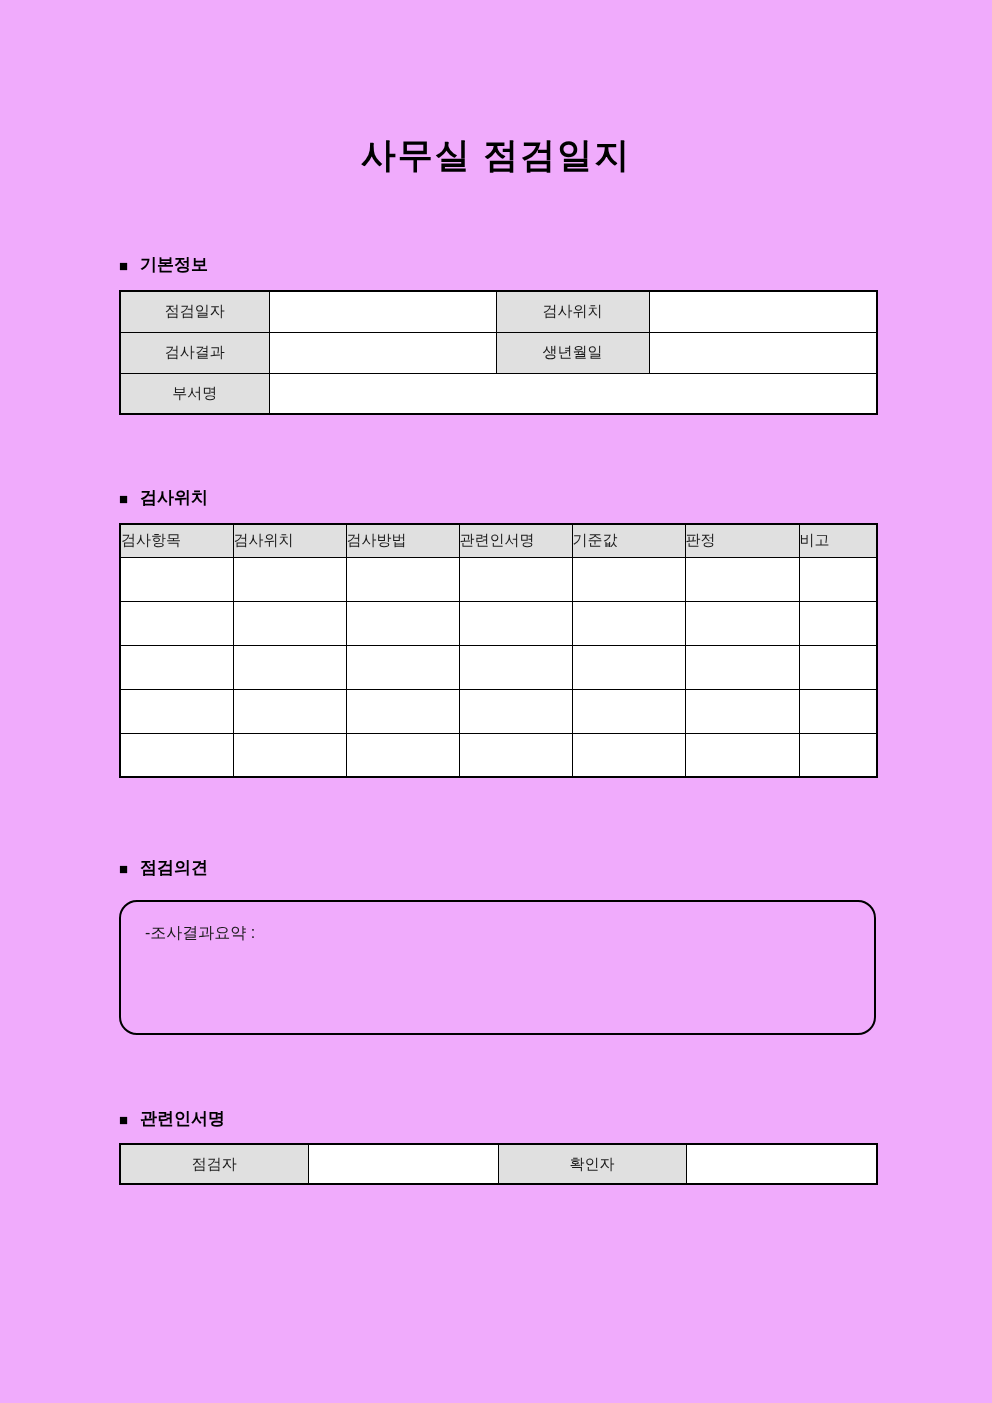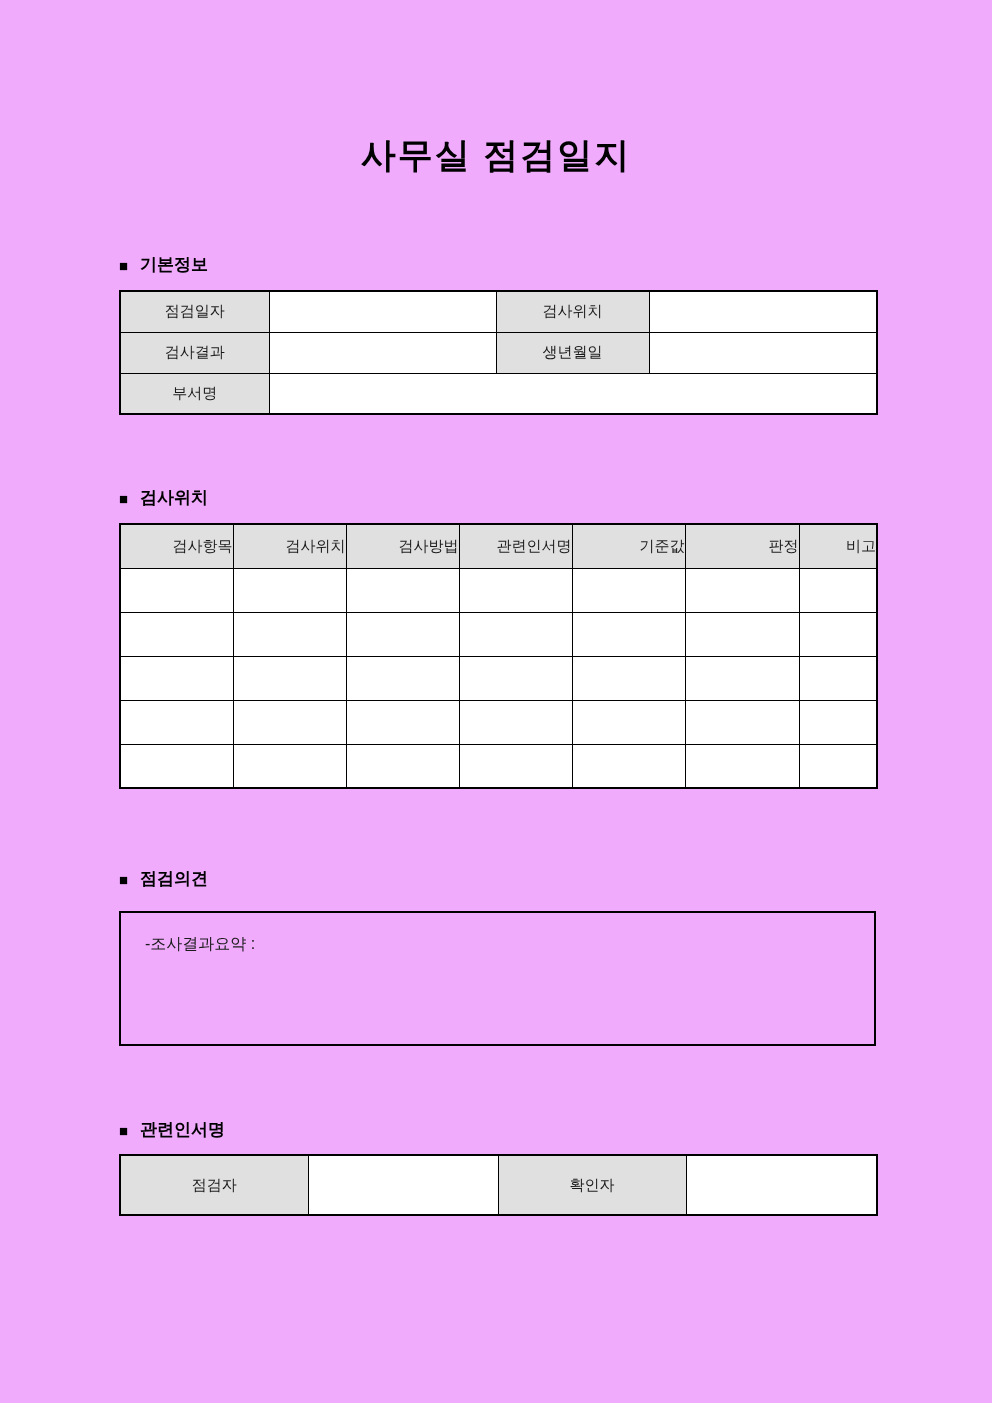--- a/index.html
+++ b/index.html
@@ -52,28 +52,28 @@
     text-align: center;
     color: #1a1a1a;
   }
   td.value-cell { background: #ffffff; }
 
   .mt-heading-1 { margin-top: 78px; }
   .mt-table-1  { margin-top: 15px; }
   .mt-heading-2 { margin-top: 73px; }
   .mt-table-2  { margin-top: 15px; }
   .mt-heading-3 { margin-top: 80px; }
-  .mt-box      { margin-top: 22px; }
+  .mt-box      { margin-top: 22px; border-radius: 18px; }
   .mt-heading-4 { margin-top: 74px; }
   .mt-table-4  { margin-top: 14px; }
 
   table.basic-table td { height: 41px; }
-  table.test-table td.header-cell { height: 44px; background: #e0e0e0; text-align: right; }
+  table.test-table td.header-cell { height: 33px; background: #e0e0e0; text-align: left; }
   table.test-table td.data-cell { height: 44px; background: #fff; }
-  table.sig-table td { height: 60px; }
+  table.sig-table td { height: 40px; }
 
   .opinion-box {
     width: 757px;
     height: 135px;
     border: 2px solid #000;
     padding: 16px 10px 0 24px;
     font-size: 16px;
     color: #1a1a1a;
   }
   .opinion-line { line-height: 29px; }

